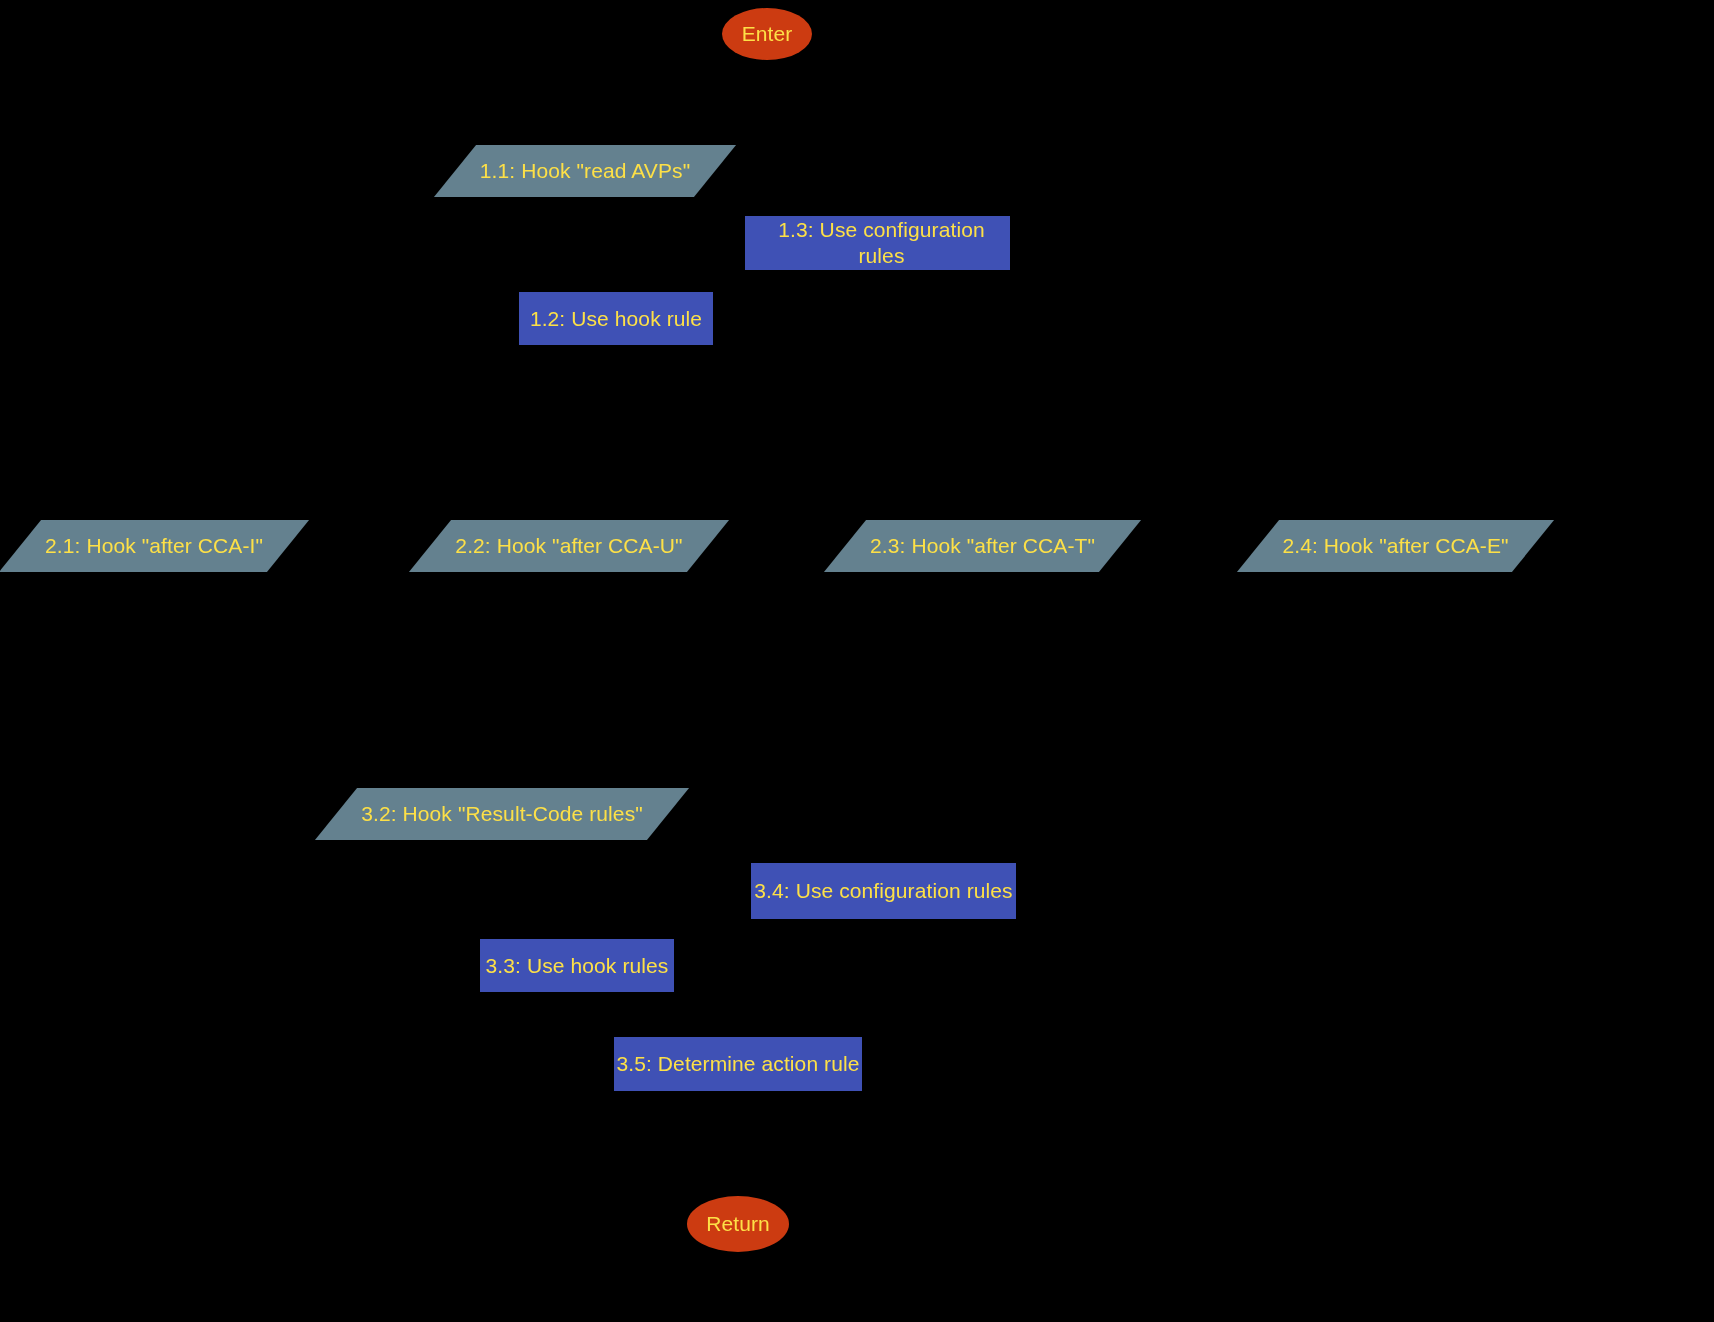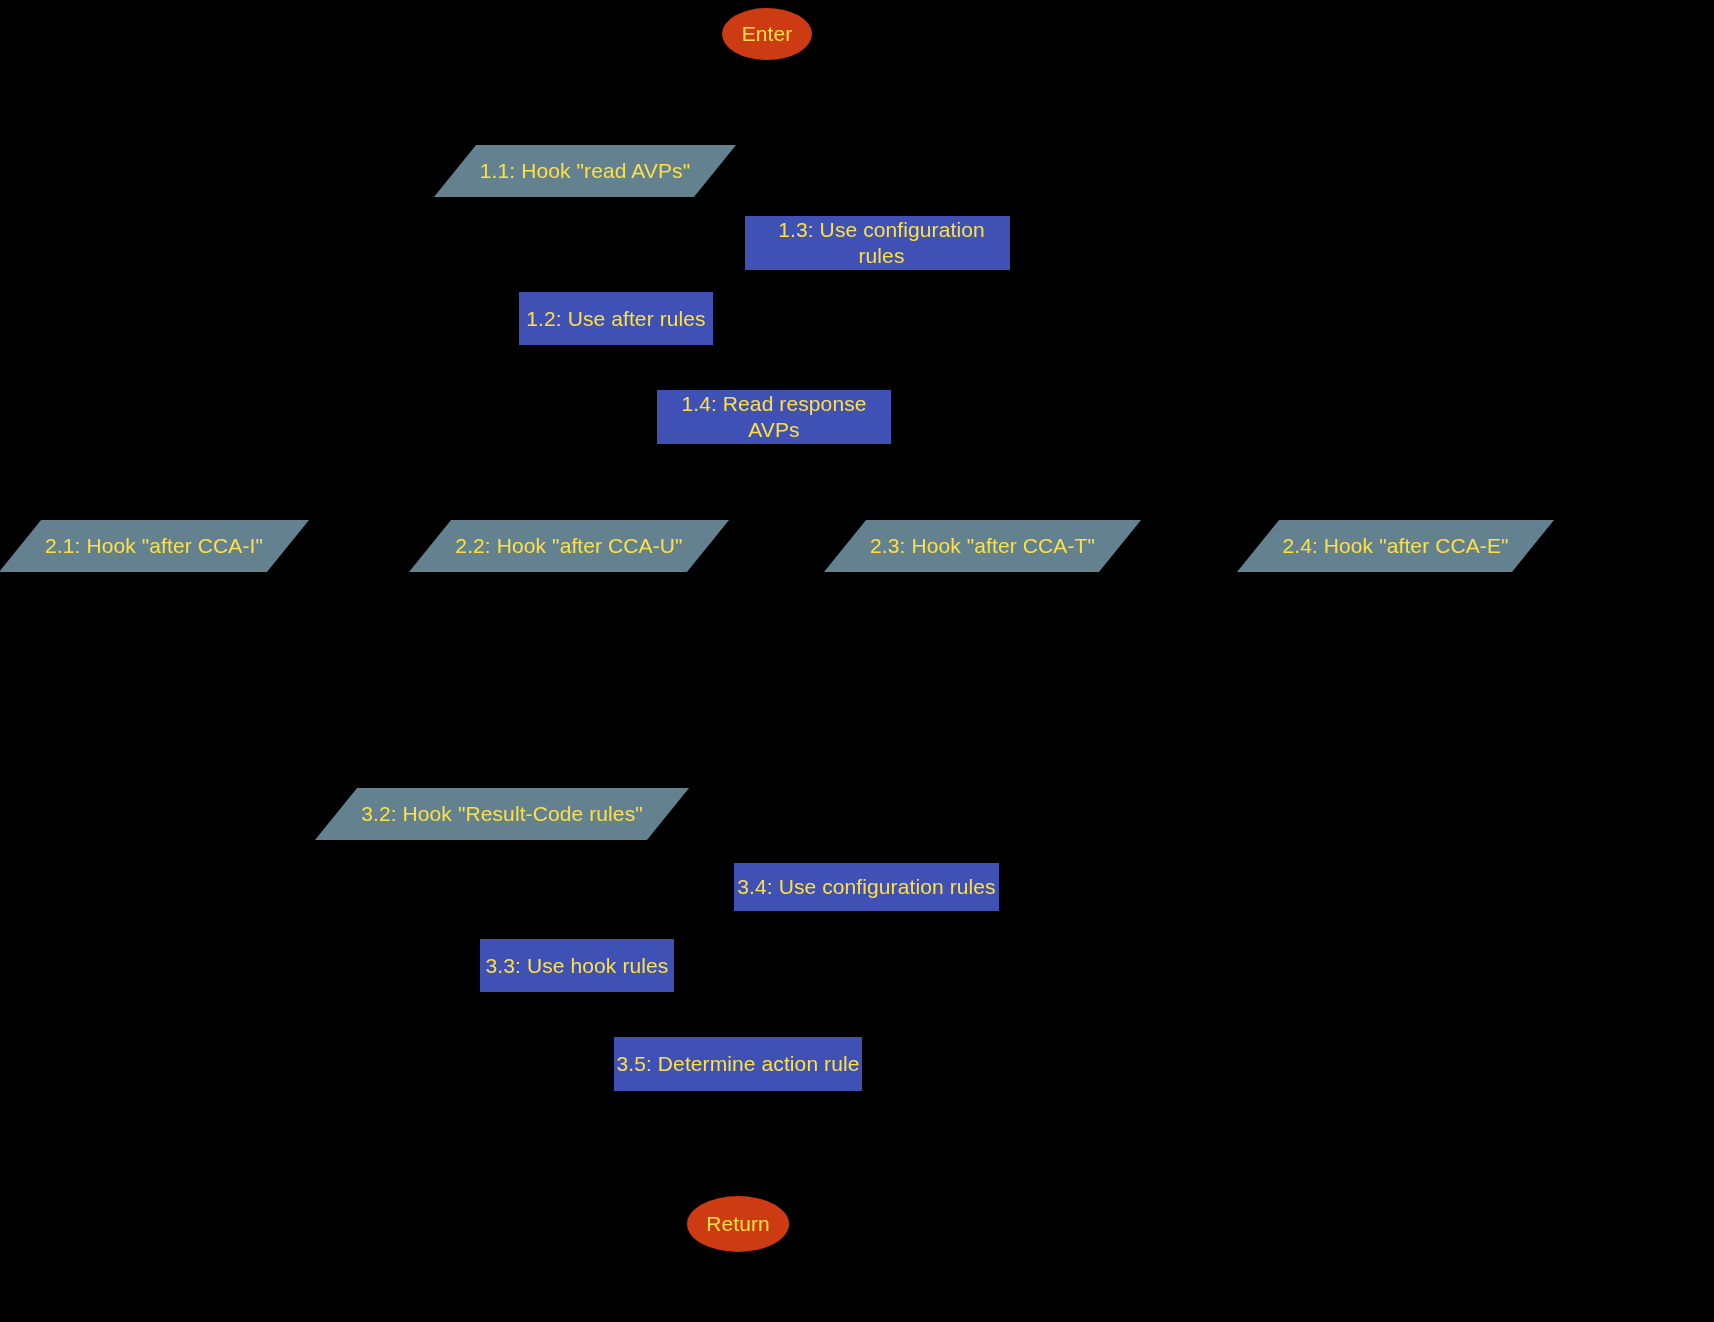--- a/index.html
+++ b/index.html
@@ -78,26 +78,23 @@
   <div class="node shape-parallelogram" style="left:455px; top:145px; width:260px; height:52px;">
     <span class="skewbody"></span>
     <span class="plabel">1.1: Hook "read AVPs"</span>
   </div>
 
   <div class="node shape-rect" style="left:745px; top:216px; width:265px; height:54px;padding-left:8px;">
     <span>1.3: Use configuration rules</span>
   </div>
 
   <div class="node shape-rect" style="left:519px; top:292px; width:194px; height:53px;">
-    <span>1.2: Use after rules</span>
+    <span>1.2: Use hook rule</span>
   </div>
 
-  <div class="node shape-rect" style="left:657px; top:390px; width:234px; height:54px;">
-    <span>1.4: Read response AVPs</span>
-  </div>
 
   <div class="node shape-parallelogram" style="left:20px; top:520px; width:268px; height:52px;">
     <span class="skewbody"></span>
     <span class="plabel">2.1: Hook "after CCA-I"</span>
   </div>
 
   <div class="node shape-parallelogram" style="left:430px; top:520px; width:278px; height:52px;">
     <span class="skewbody"></span>
     <span class="plabel">2.2: Hook "after CCA-U"</span>
   </div>
@@ -111,21 +108,21 @@
     <span class="skewbody"></span>
     <span class="plabel">2.4: Hook "after CCA-E"</span>
   </div>
 
 
   <div class="node shape-parallelogram" style="left:336px; top:788px; width:332px; height:52px;">
     <span class="skewbody"></span>
     <span class="plabel">3.2: Hook "Result-Code rules"</span>
   </div>
 
-  <div class="node shape-rect" style="left:734px; top:863px; width:265px; height:48px;text-align:right;">
+  <div class="node shape-rect" style="left:751px; top:863px; width:265px; height:56px;text-align:right;">
     <span>3.4: Use configuration rules</span>
   </div>
 
   <div class="node shape-rect" style="left:480px; top:939px; width:194px; height:53px;">
     <span>3.3: Use hook rules</span>
   </div>
 
   <div class="node shape-rect" style="left:614px; top:1037px; width:248px; height:54px;">
     <span>3.5: Determine action rule</span>
   </div>

